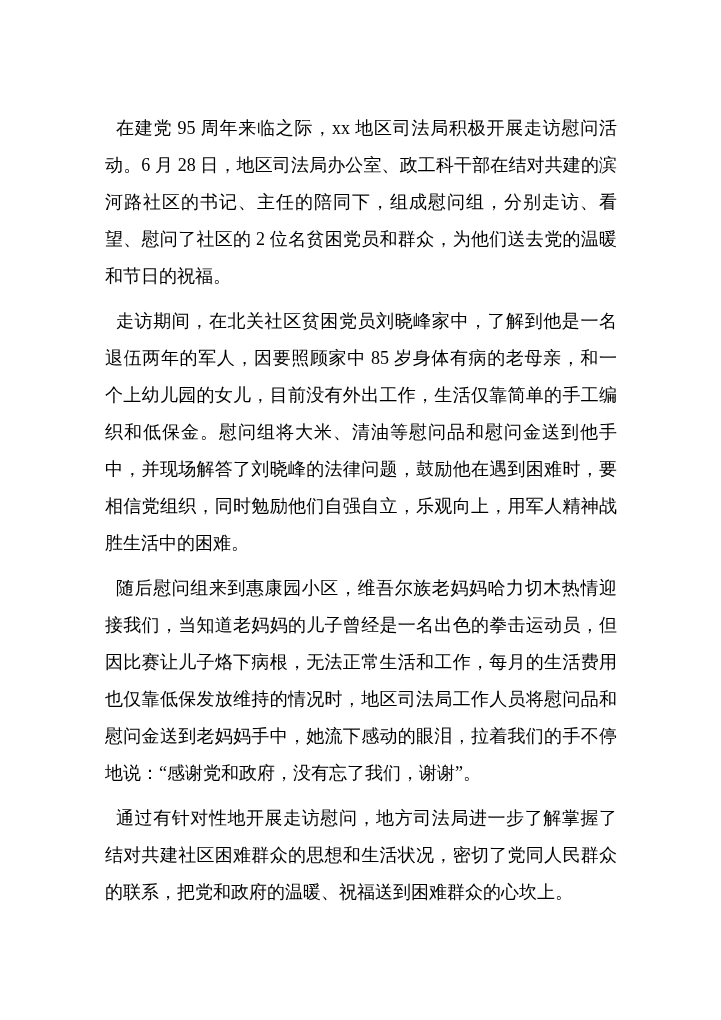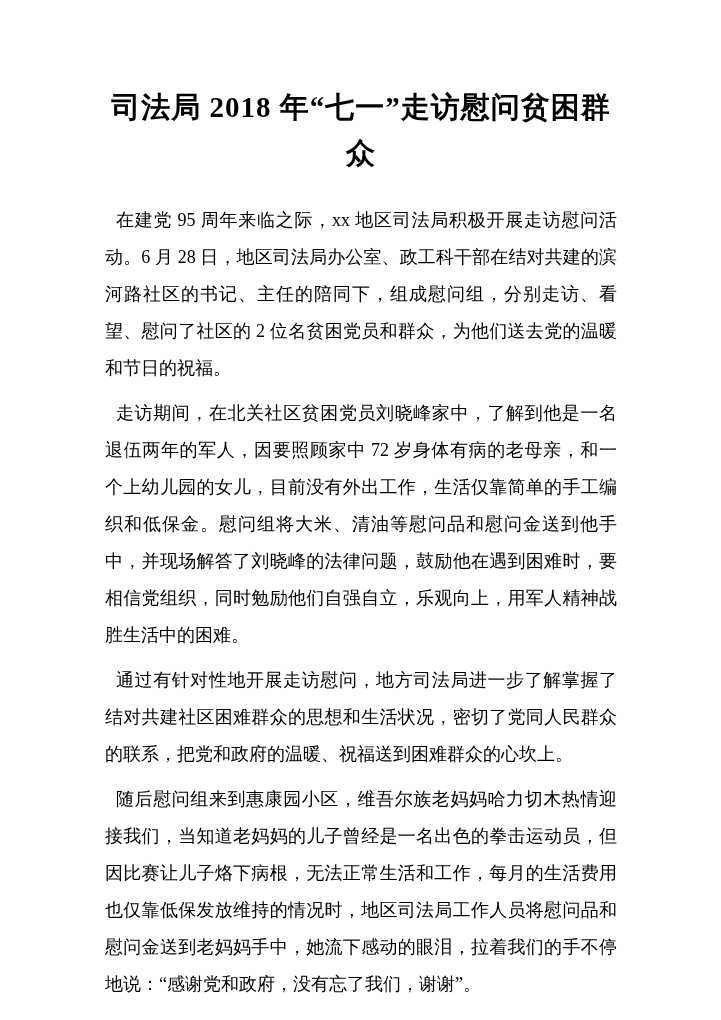--- a/index.html
+++ b/index.html
@@ -39,21 +39,20 @@
     text-align: justify;
     text-indent: 11px;
     word-break: break-all;
   }
 </style>
 </head>
 <body>
 
 <div class="page">
   <h1 class="doc-title">
-    <span class="title-line">司法局 2018 年“七一”走访慰问贫困群众</span>
   </h1>
   <div class="doc-body">
     <p class="para">在建党 95 周年来临之际，xx 地区司法局积极开展走访慰问活动。6 月 28 日，地区司法局办公室、政工科干部在结对共建的滨河路社区的书记、主任的陪同下，组成慰问组，分别走访、看望、慰问了社区的 2 位名贫困党员和群众，为他们送去党的温暖和节日的祝福。</p>
-    <p class="para">走访期间，在北关社区贫困党员刘晓峰家中，了解到他是一名退伍两年的军人，因要照顾家中 72 岁身体有病的老母亲，和一个上幼儿园的女儿，目前没有外出工作，生活仅靠简单的手工编织和低保金。慰问组将大米、清油等慰问品和慰问金送到他手中，并现场解答了刘晓峰的法律问题，鼓励他在遇到困难时，要相信党组织，同时勉励他们自强自立，乐观向上，用军人精神战胜生活中的困难。</p>
+    <p class="para">走访期间，在北关社区贫困党员刘晓峰家中，了解到他是一名退伍两年的军人，因要照顾家中 85 岁身体有病的老母亲，和一个上幼儿园的女儿，目前没有外出工作，生活仅靠简单的手工编织和低保金。慰问组将大米、清油等慰问品和慰问金送到他手中，并现场解答了刘晓峰的法律问题，鼓励他在遇到困难时，要相信党组织，同时勉励他们自强自立，乐观向上，用军人精神战胜生活中的困难。</p>
+    <p class="para">随后慰问组来到惠康园小区，维吾尔族老妈妈哈力切木热情迎接我们，当知道老妈妈的儿子曾经是一名出色的拳击运动员，但因比赛让儿子烙下病根，无法正常生活和工作，每月的生活费用也仅靠低保发放维持的情况时，地区司法局工作人员将慰问品和慰问金送到老妈妈手中，她流下感动的眼泪，拉着我们的手不停地说：“感谢党和政府，没有忘了我们，谢谢”。</p>
     <p class="para">通过有针对性地开展走访慰问，地方司法局进一步了解掌握了结对共建社区困难群众的思想和生活状况，密切了党同人民群众的联系，把党和政府的温暖、祝福送到困难群众的心坎上。</p>
-    <p class="para">随后慰问组来到惠康园小区，维吾尔族老妈妈哈力切木热情迎接我们，当知道老妈妈的儿子曾经是一名出色的拳击运动员，但因比赛让儿子烙下病根，无法正常生活和工作，每月的生活费用也仅靠低保发放维持的情况时，地区司法局工作人员将慰问品和慰问金送到老妈妈手中，她流下感动的眼泪，拉着我们的手不停地说：“感谢党和政府，没有忘了我们，谢谢”。</p>
   </div>
 </div>
 
 </body></html>

